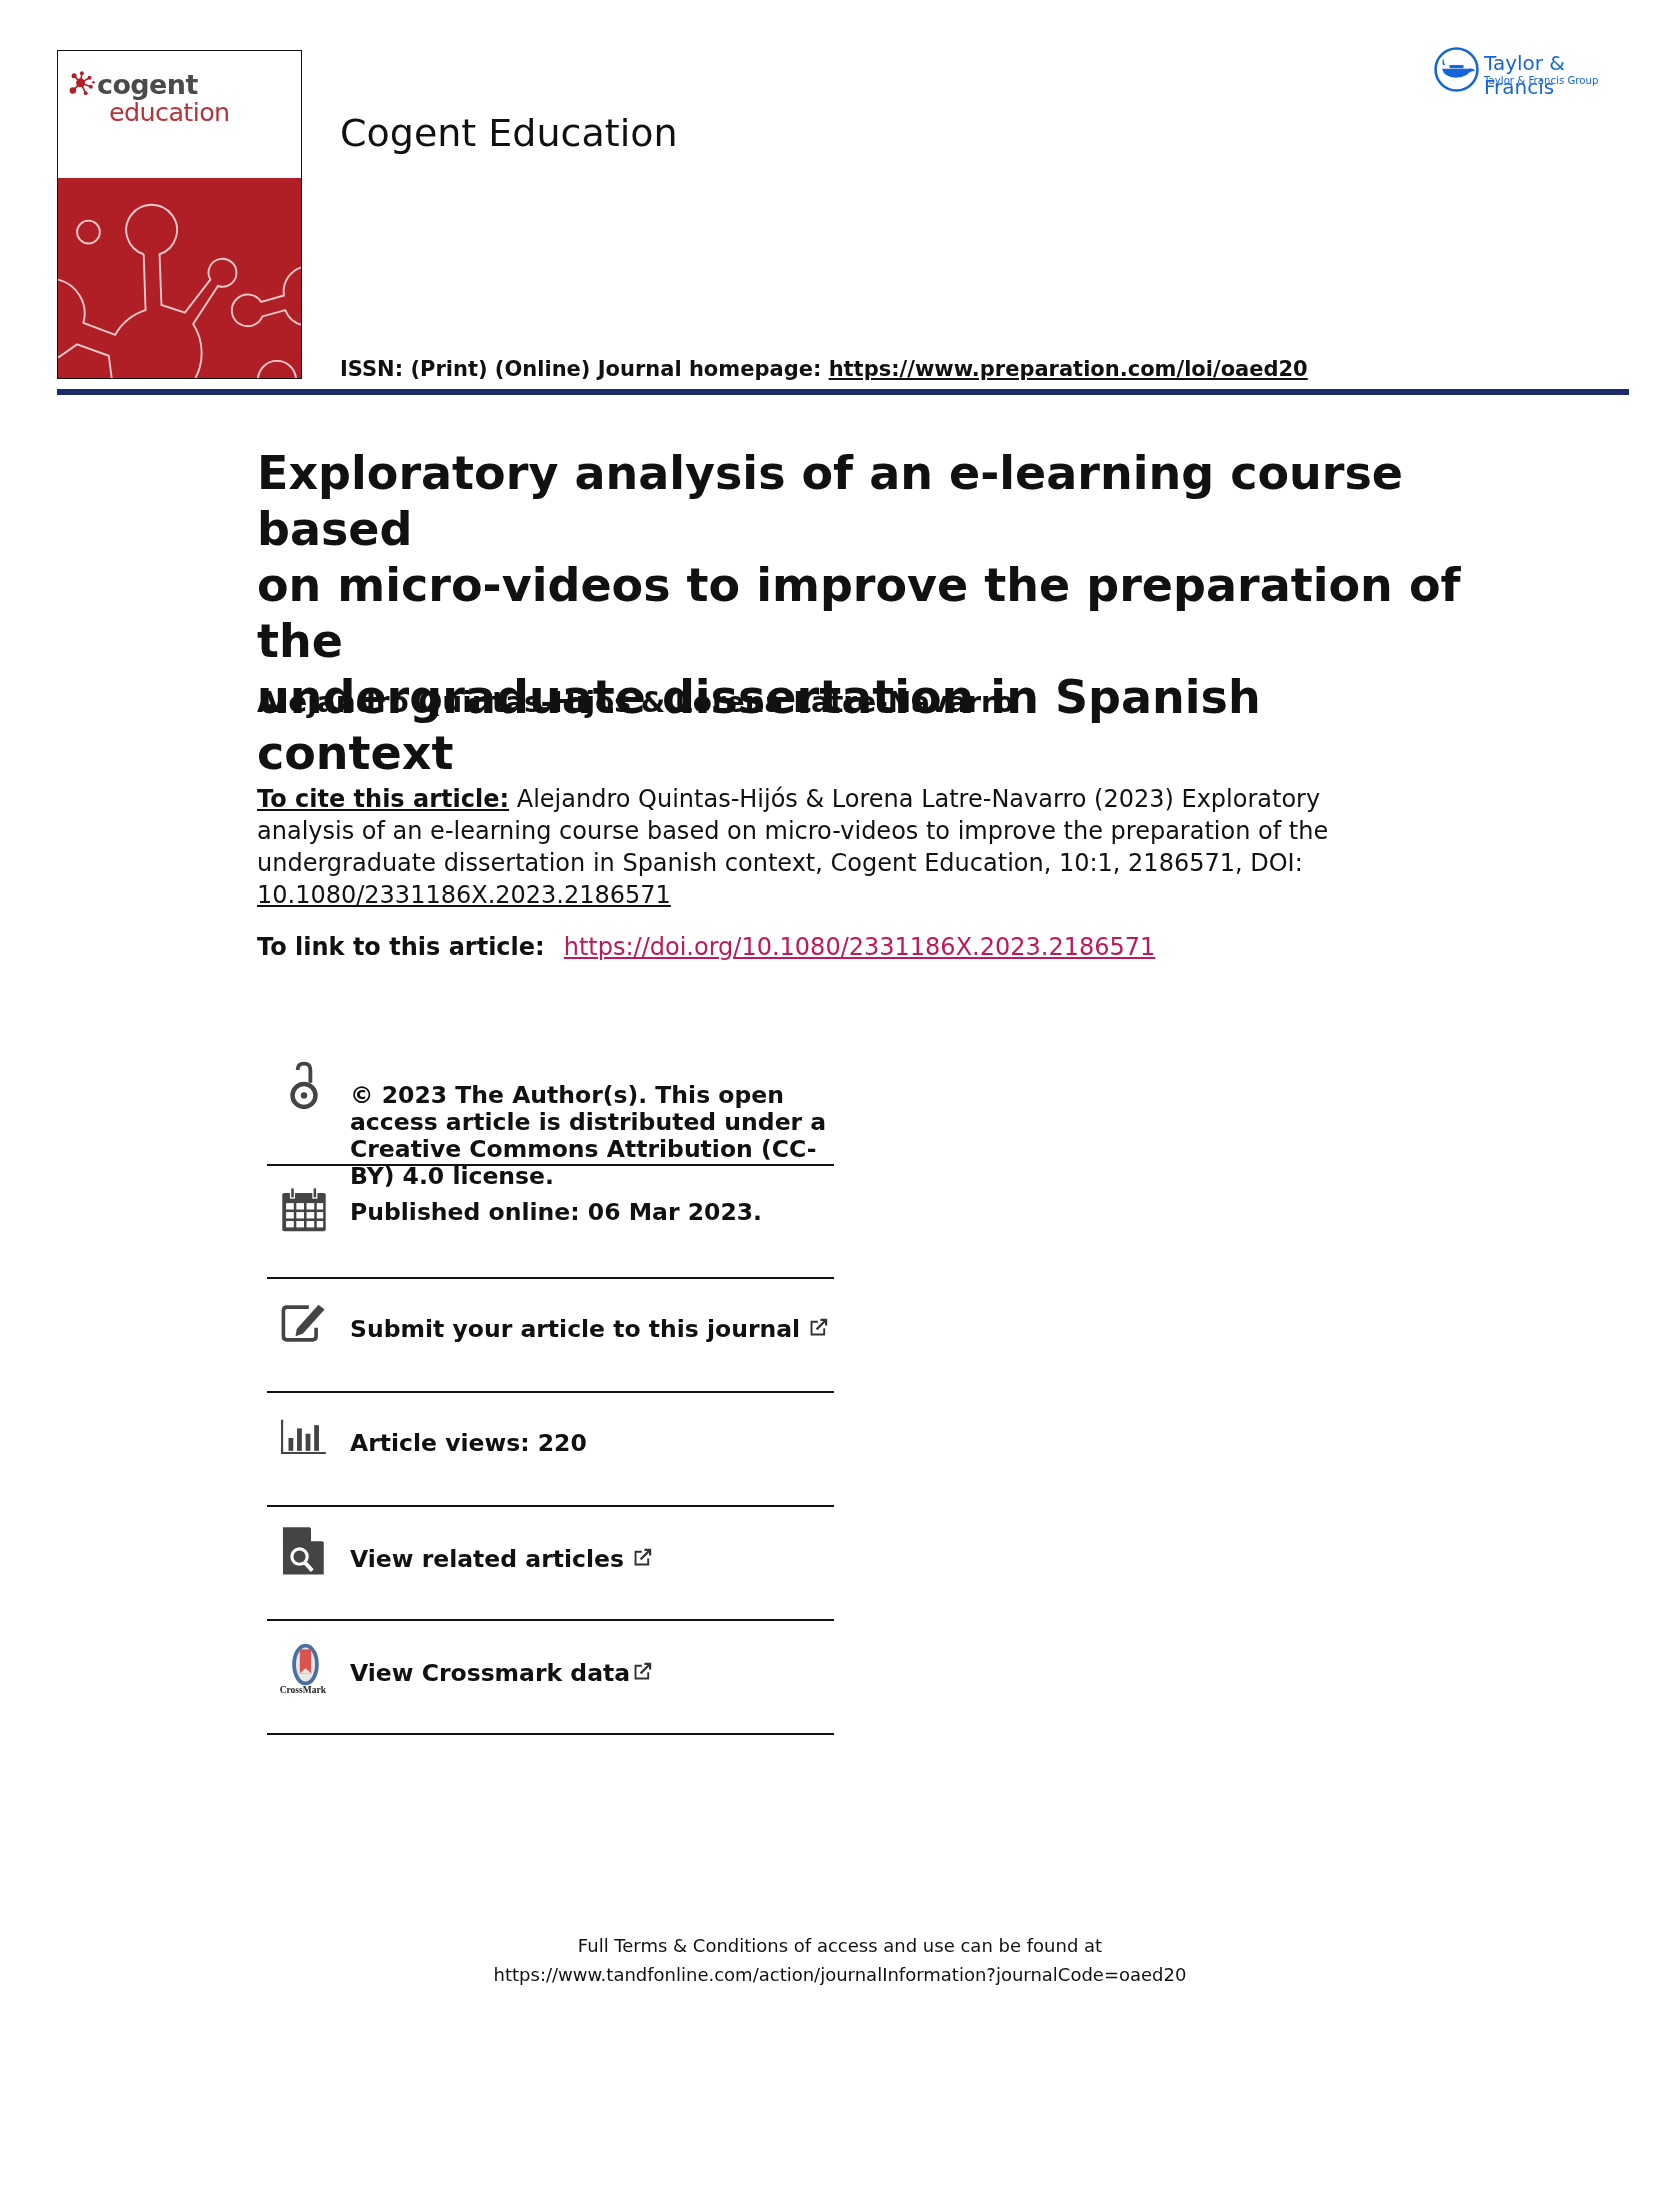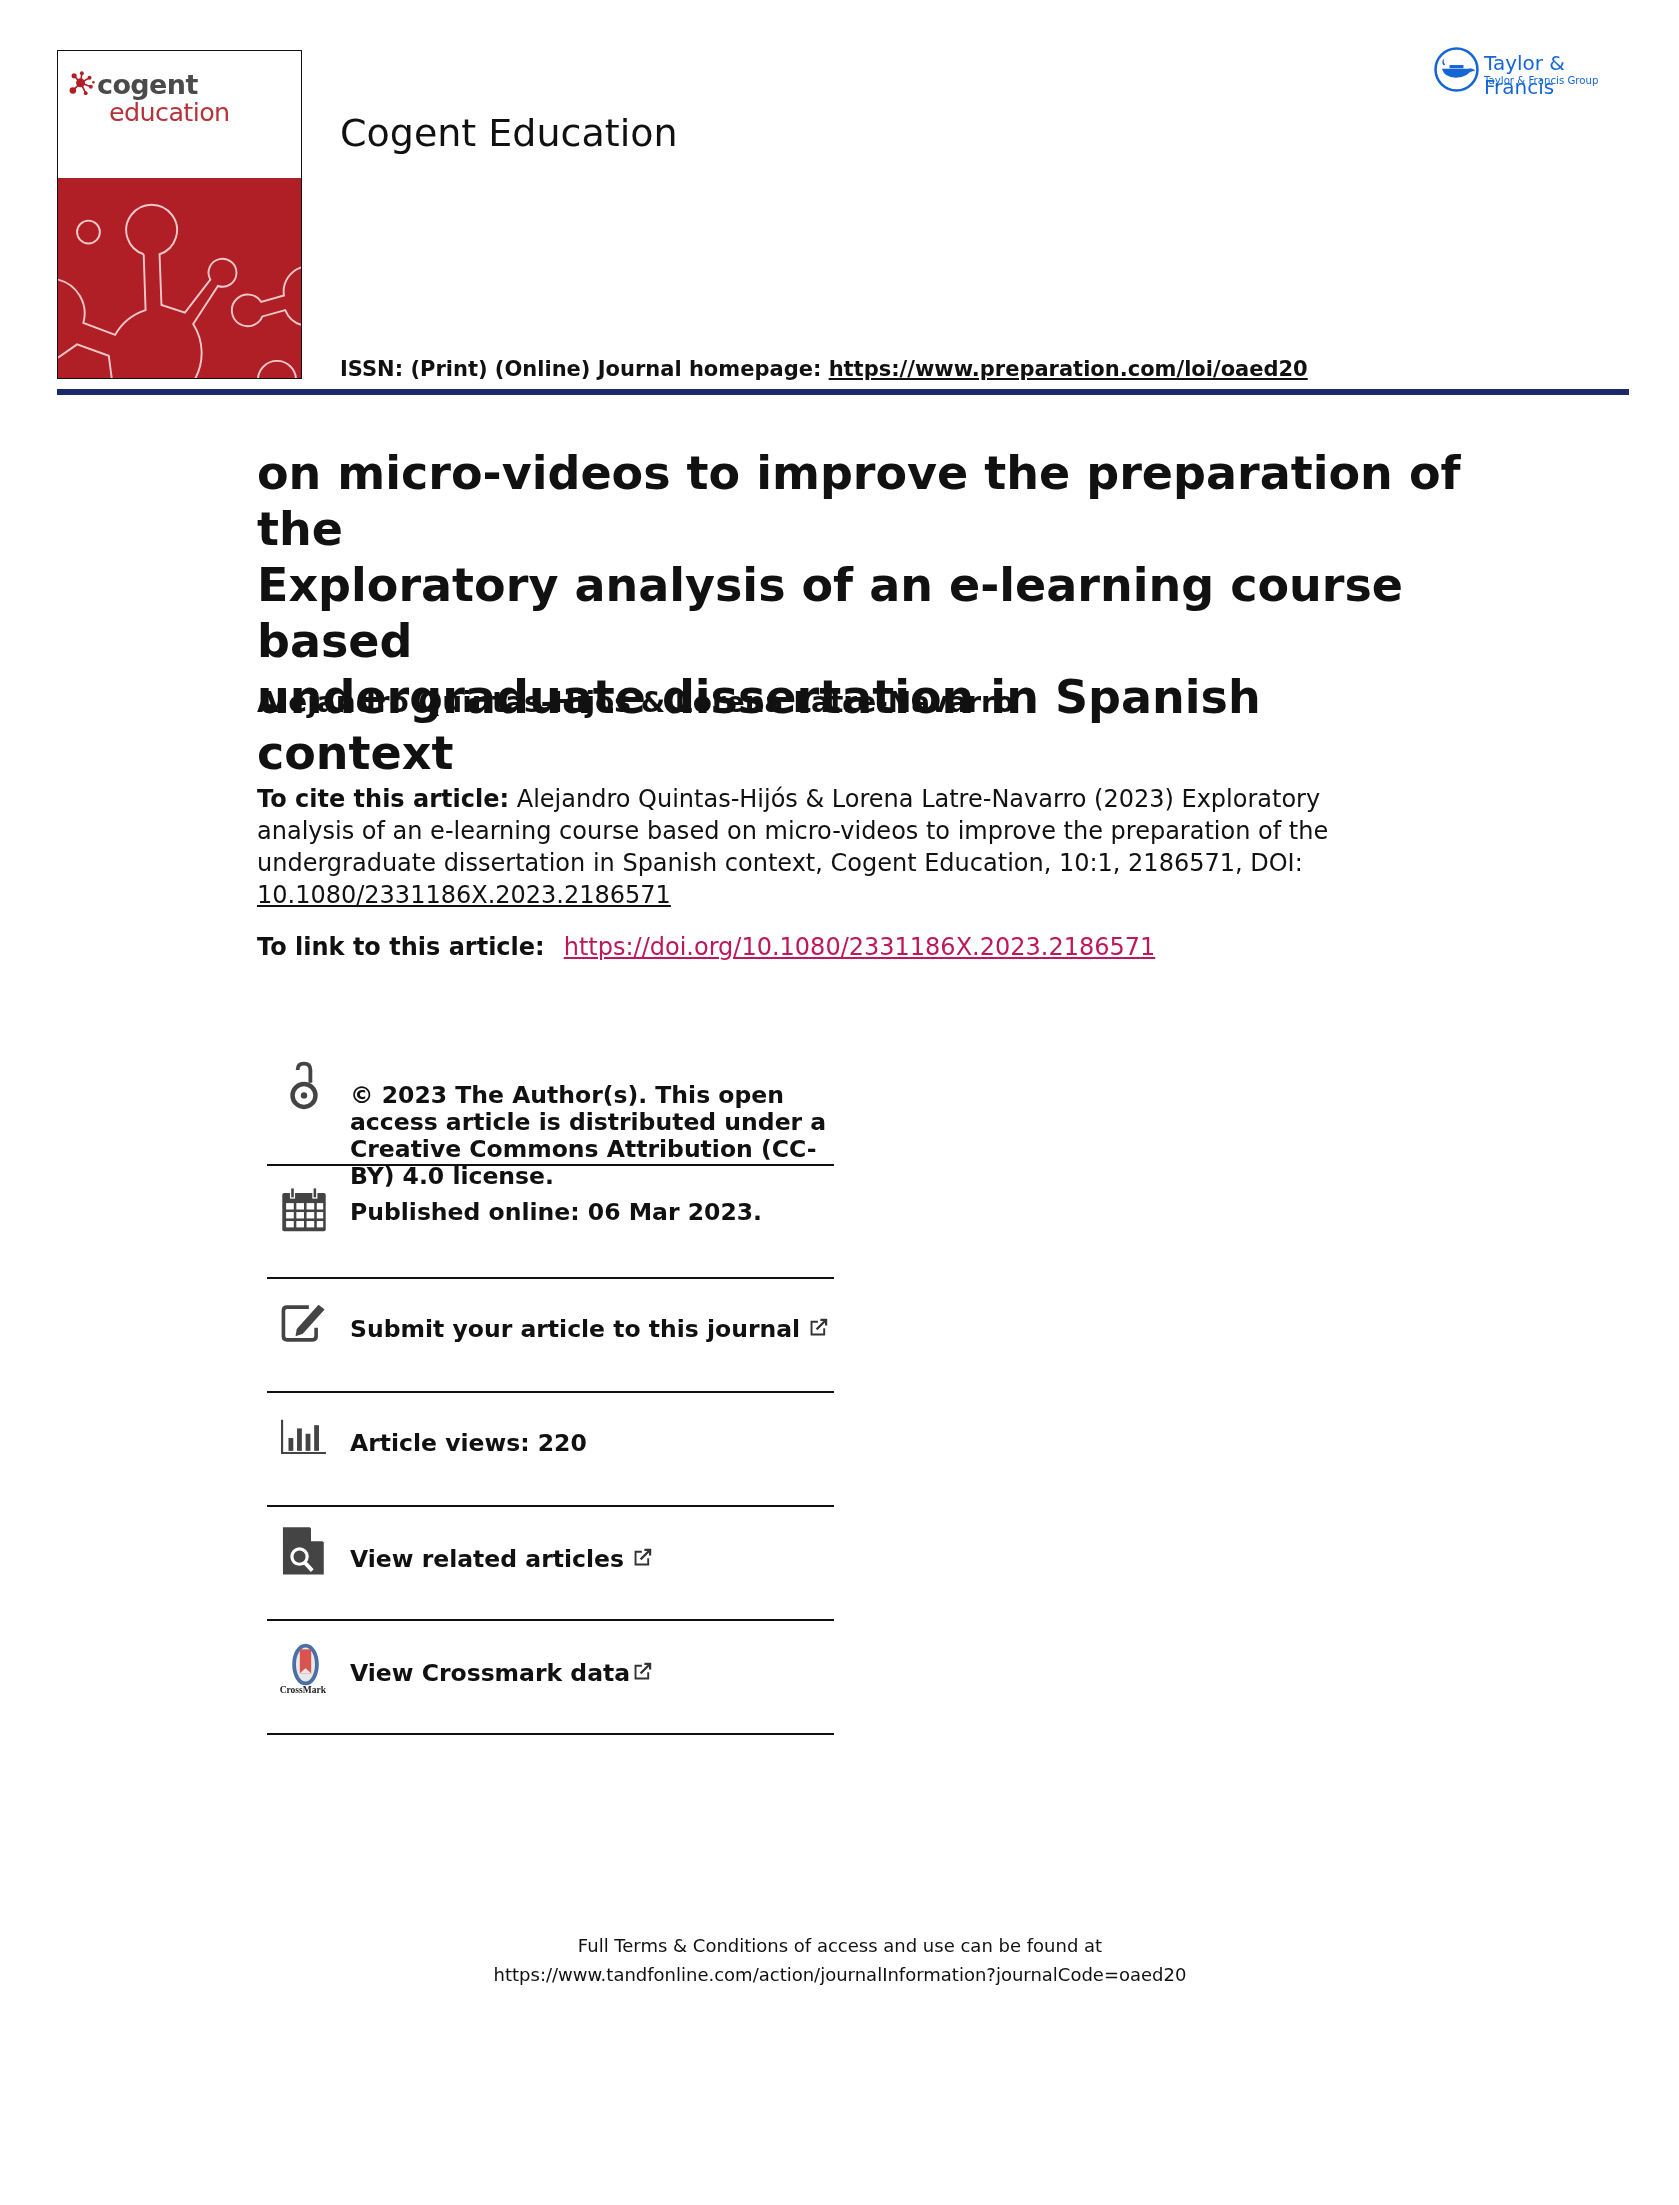--- a/index.html
+++ b/index.html
@@ -13,21 +13,21 @@
   #journal-title { left:340px; top:111px; font-size:38px; color:#111; }
   #issn-line { left:340px; top:357px; font-size:21px; font-weight:bold; color:#111; }
   #issn-line a { color:#111; text-decoration:underline; }
   #rule { left:57px; top:389px; width:1572px; height:5.7px; background:#1b2a6b; }
   #tf-logo { left:1433px; top:46px; width:203px; height:51px; color:#1466d6; }
   #tf-logo .t1 { position:absolute; left:51px; top:5.1px; font-size:20px; }
   #tf-logo .t2 { position:absolute; left:51px; top:29px; font-size:10.2px; }
   #article-title { left:257px; top:445px; width:1207px; font-size:46px; font-weight:bold; line-height:56px; color:#111; }
   #authors { left:257px; top:686px; font-size:28px; font-weight:bold; }
   #cite { left:257px; top:783px; width:1119px; font-size:24px; line-height:32px; }
-  #cite b { font-weight:bold; }
+  #cite b { font-weight:bold;text-decoration:underline; }
   #cite .doi { text-decoration:underline; }
   #link-line { left:257px; top:933px; font-size:24px; }
   #link-line a { color:#be185d; text-decoration:underline; margin-left:11.4px; }
   #info-box { left:267px; top:1061px; width:567px; }
   .info-row { position:relative; border-bottom:2.5px solid #111; box-sizing:border-box;font-weight:bold; }
   .info-row .icon { position:absolute; left:14px; width:46px; height:51px; }
   .info-row .text { position:absolute; left:83px; font-size:23.5px; line-height:27px; color:#111; }
   .ext { display:inline-block; width:19px; height:19px; margin-left:9px; vertical-align:0px; }
   #footer { left:0; width:1680px; top:1931px; text-align:center; font-size:18px; line-height:29px; color:#111; }
 </style>
@@ -77,22 +77,22 @@
     <path d="M16 30 Q13 24 17 20 Q16 26 19 30 Z" fill="#1466d6"></path>
     <path d="M56 36 Q64 34 66 40 Q62 38 58 42 Z" fill="#1466d6"></path>
   </svg>
   <span class="t1">Taylor &amp; Francis</span>
   <span class="t2">Taylor &amp; Francis Group</span>
 </div>
 
 <div id="rule" class="abs"></div>
 
 <div id="article-title" class="abs">
+  <div>Exploratory analysis of an e-learning course based</div>
   <div>on micro-videos to improve the preparation of the</div>
-  <div>Exploratory analysis of an e-learning course based</div>
   <div>undergraduate dissertation in Spanish context</div>
 </div>
 
 <div id="authors" class="abs">Alejandro Quintas-Hijós &amp; Lorena Latre-Navarro</div>
 
 <div id="cite" class="abs">
   <b>To cite this article:</b>
   <span>Alejandro Quintas-Hijós &amp; Lorena Latre-Navarro (2023) Exploratory analysis of an e-learning course based on micro-videos to improve the preparation of the undergraduate dissertation in Spanish context, Cogent Education, 10:1, 2186571, DOI:</span>
   <span class="doi">10.1080/2331186X.2023.2186571</span>
 </div>

